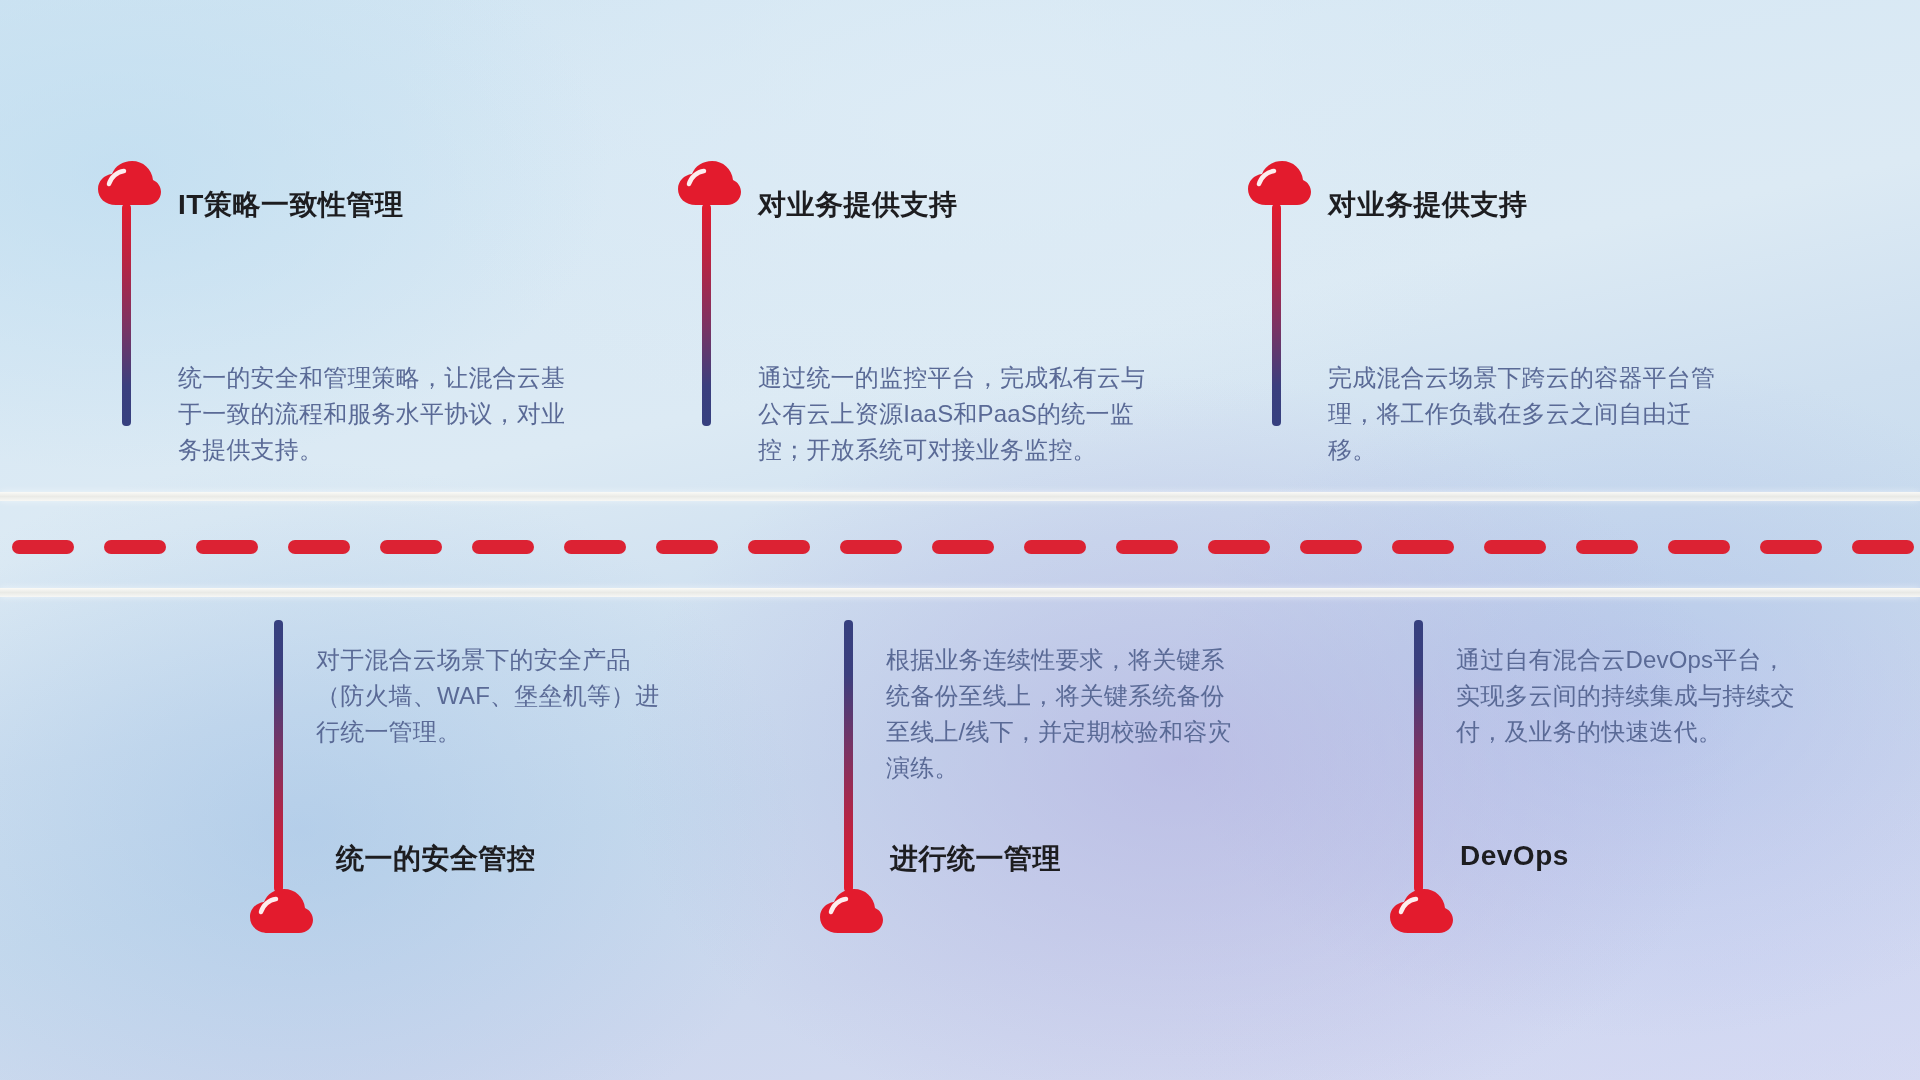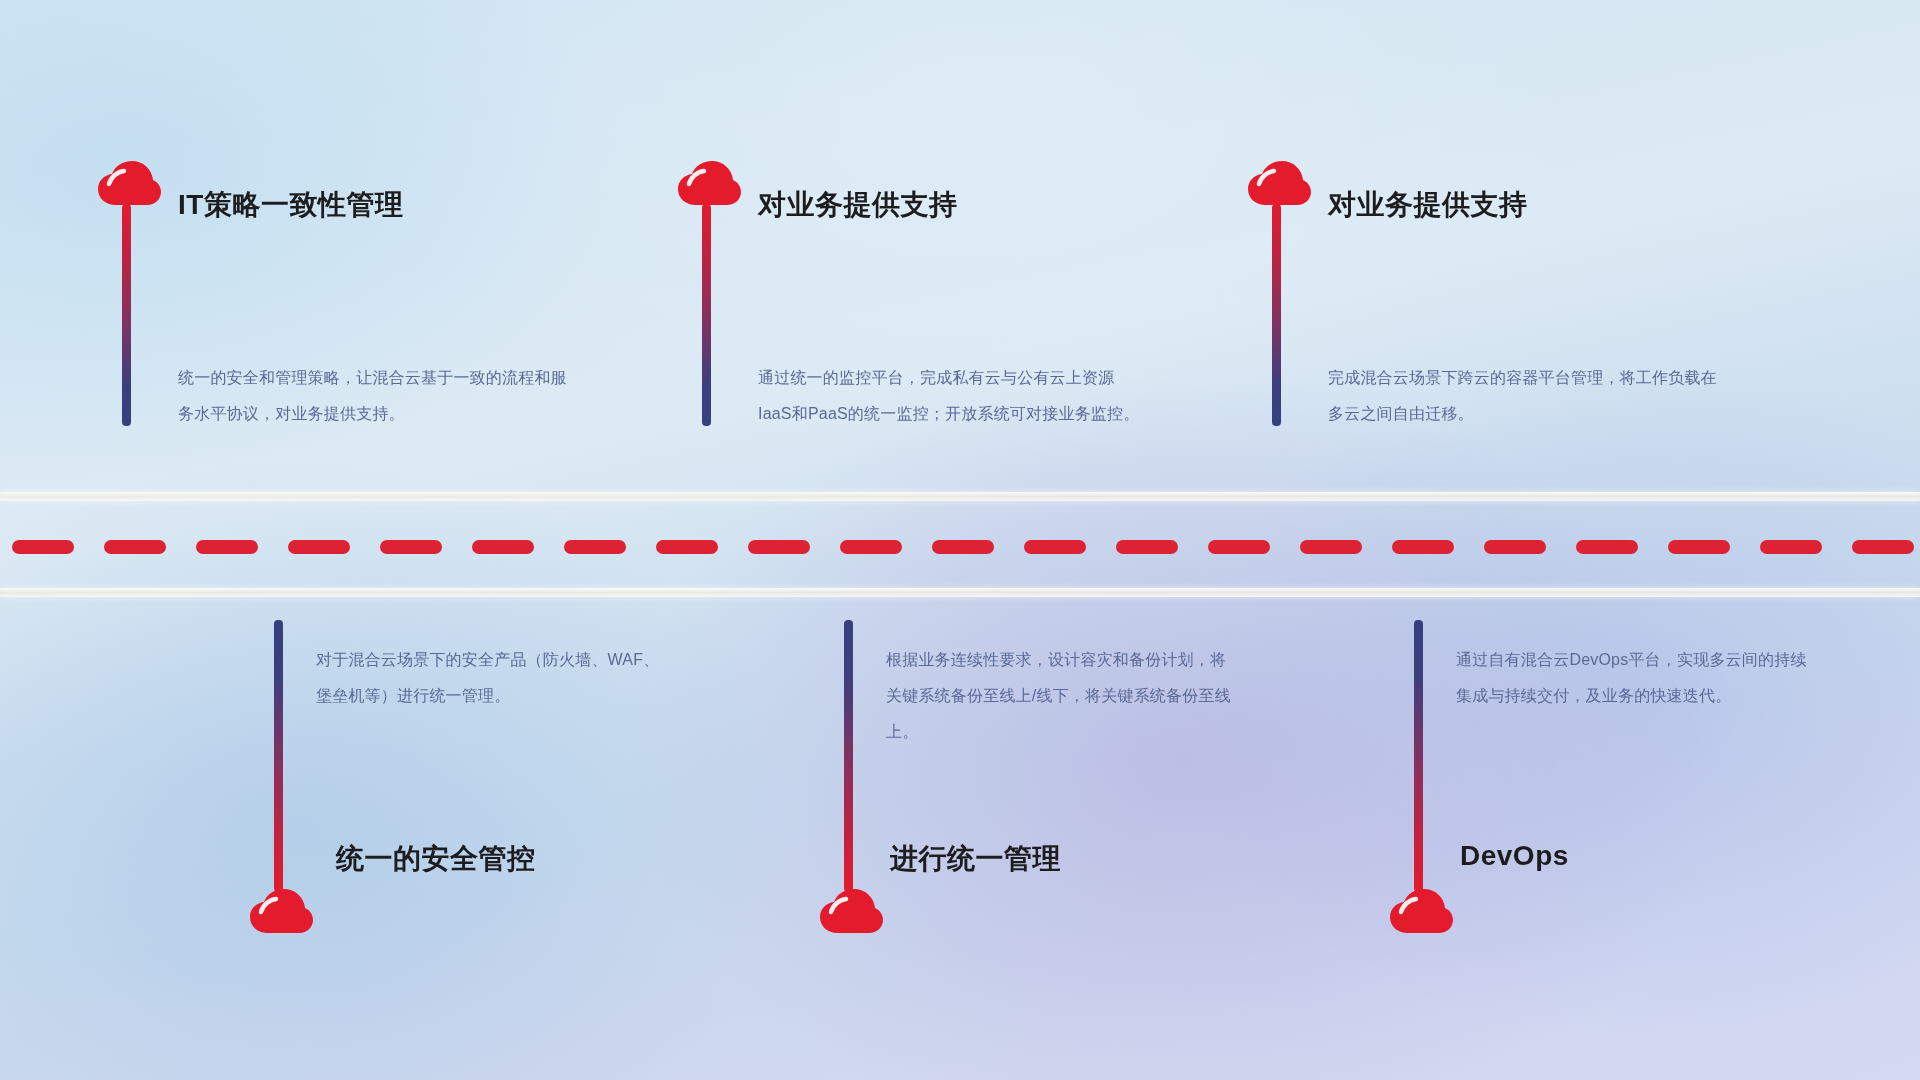--- a/index.html
+++ b/index.html
@@ -80,21 +80,21 @@
   .title {
     position: absolute;
     font-size: 28px;
     font-weight: 700;
     color: #1d1d20;
     letter-spacing: 0.5px;
     white-space: nowrap;
   }
   .desc {
     position: absolute;
-    font-size: 16px;
+    font-size: 24px;
     line-height: 36px;
     color: #5a6a96;
     width: 390px;
     letter-spacing: 0.2px;
   }
   .desc.w-narrow { width: 352px; }
 </style>
 </head>
 <body>
 
@@ -175,21 +175,21 @@
   </div>
 
   <div class="col" style="left:818px; top:620px;">
     <div class="stem up" style="left:26px; top:0px; height:272px;"></div>
     <div class="cloud" style="left:0px; top:268px;">
       <svg viewBox="0 0 66 48" xmlns="http://www.w3.org/2000/svg">
         <path d="M20 45 C9 45 2 38 2 29 C2 21 8 15 16 14 C19 6 27 1 36 1 C47 1 56 9 57 20 C62 22 65 27 65 32 C65 39 59 45 51 45 Z" fill="#e31b2d"></path>
         <path d="M13 24 C15 17 21 12 28 11" stroke="#ffffff" stroke-width="4.5" stroke-linecap="round" fill="none" opacity="0.92"></path>
       </svg>
     </div>
-    <div class="desc w-narrow" style="left:68px; top:22px;">根据业务连续性要求，设计容灾和备份计划，将关键系统备份至线上/线下，将关键系统备份至线上。</div>
+    <div class="desc w-narrow" style="left:68px; top:22px;">根据业务连续性要求，将关键系统备份至线上，将关键系统备份至线上/线下，并定期校验和容灾演练。</div>
     <div class="title" style="left:72px; top:220px;">进行统一管理</div>
   </div>
 
   <div class="col" style="left:1388px; top:620px;">
     <div class="stem up" style="left:26px; top:0px; height:272px;"></div>
     <div class="cloud" style="left:0px; top:268px;">
       <svg viewBox="0 0 66 48" xmlns="http://www.w3.org/2000/svg">
         <path d="M20 45 C9 45 2 38 2 29 C2 21 8 15 16 14 C19 6 27 1 36 1 C47 1 56 9 57 20 C62 22 65 27 65 32 C65 39 59 45 51 45 Z" fill="#e31b2d"></path>
         <path d="M13 24 C15 17 21 12 28 11" stroke="#ffffff" stroke-width="4.5" stroke-linecap="round" fill="none" opacity="0.92"></path>
       </svg>

